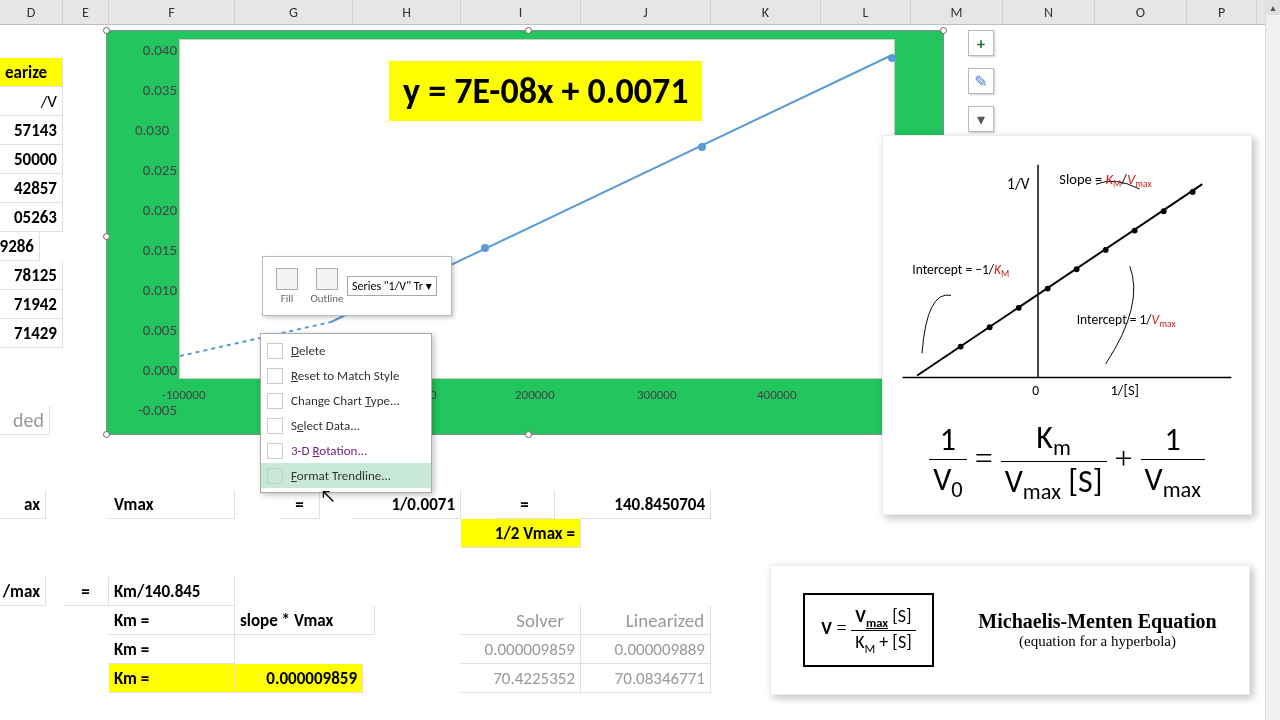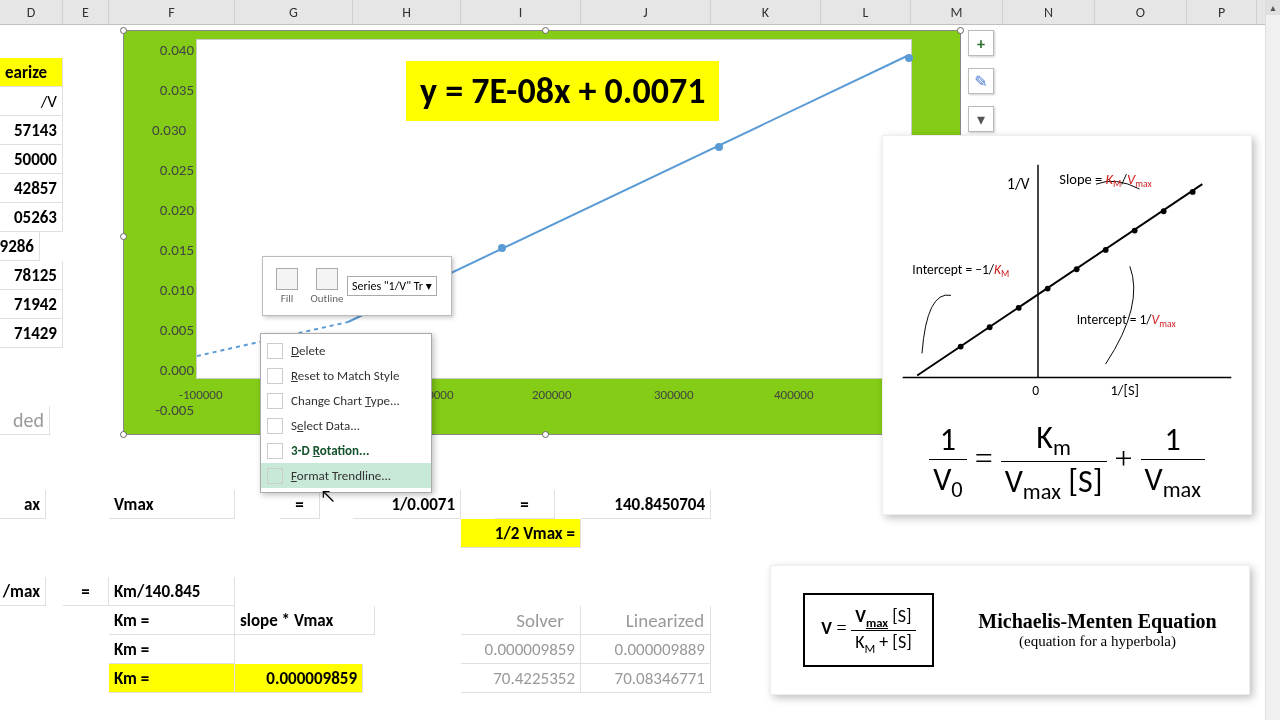--- a/index.html
+++ b/index.html
@@ -13,21 +13,21 @@
 .grid { position: absolute; top: 25px; left: 0; right: 15px; bottom: 0; }
 
 .cell { position: absolute; height: 29px; border-right: 1px solid #e0e0e0; border-bottom: 1px solid #e0e0e0; padding: 2px 5px; font-size: 17px; color: #000; display: flex; align-items: center; }
 .cell.right { justify-content: flex-end; }
 .cell.center { justify-content: center; }
 .cell.bold { font-weight: bold; }
 .cell.grey { color: #999; padding-left: 44px; }
 .cell.yellow { background: #ffff00; }
 
 
-.chart { position: absolute; top: 30px; left: 123px; width: 838px; height: 405px; border: 1px solid #888; background: #84cc16; }
+.chart { position: absolute; top: 30px; left: 106px; width: 838px; height: 405px; border: 1px solid #888; background: #22c55e; }
 .chart-sel { position: absolute; top: -4px; left: -4px; right: -4px; bottom: -4px; border: none; pointer-events: none; }
 .chart-sel .handle { position: absolute; width: 7px; height: 7px; background: #fff; border: 1px solid #666; border-radius: 50%; }
 .chart-sel .h1 { top: 0; left: 0; } .chart-sel .h2 { top: 0; right: 0; }
 .chart-sel .h3 { bottom: 0; left: 0; } .chart-sel .h4 { bottom: 0; right: 0; }
 .chart-sel .h5 { top: 0; left: 50%; } .chart-sel .h6 { bottom: 0; left: 50%; }
 .chart-sel .h7 { left: 0; top: 50%; } .chart-sel .h8 { right: 0; top: 50%; }
 
 .plot-area { position: absolute; top: 8px; left: 72px; width: 716px; height: 340px; background-image: radial-gradient(circle, #555 0.6px, transparent 0.6px); background-size: 4px 4px; background-color: #fff; border: 1px solid rgba(0,0,0,0.2); }
 .yax-lbl { position: absolute; left: 20px; font-size: 15px; color: #444; text-align: right; width: 50px; }
 .xax-lbl { position: absolute; bottom: 32px; font-size: 13px; color: #444; text-align: center; }
@@ -36,21 +36,21 @@
 
 
 .mini-toolbar { position: absolute; top: 256px; left: 262px; width: 190px; height: 60px; background: #fff; border: 1px solid #bbb; box-shadow: 2px 2px 4px rgba(0,0,0,0.2); display: flex; align-items: center; padding: 4px; z-index: 5; }
 .mini-toolbar .mtbtn { width: 40px; text-align: center; font-size: 11px; color: #666; }
 .mini-toolbar .mtbtn .ico { width: 22px; height: 22px; margin: 0 auto 2px; border: 1px solid #aaa; background: #f4f4f4; }
 .mini-toolbar .series-sel { border: 1px solid #aaa; font-size: 12px; padding: 2px 4px; background: #fff; }
 
 
 .ctx-menu { position: absolute; top: 333px; left: 260px; width: 172px; background: #fff; border: 1px solid #aaa; box-shadow: 2px 2px 6px rgba(0,0,0,0.25); z-index: 10; font-size: 13px; padding: 4px 0; }
 .ctx-menu .item { display: flex; align-items: center; height: 25px; padding-left: 30px; position: relative; color: #333; }
-.ctx-menu .item.disabled { color: #14532d; font-weight: bold; }
+.ctx-menu .item.disabled { color: #701a75; }
 .ctx-menu .item.hover { background: #c8e8d8; }
 .ctx-menu .item .micon { position: absolute; left: 6px; width: 16px; height: 16px; border: 1px solid #ccc; }
 
 
 .chart-btns { position: absolute; top: 30px; left: 968px; width: 28px; }
 .chart-btns .cbtn { width: 26px; height: 26px; border: 1px solid #bbb; margin-bottom: 12px; background: #fff; display: flex; align-items: center; justify-content: center; font-size: 16px; color: #3a7a3a; box-shadow: 1px 1px 2px rgba(0,0,0,0.2); }
 
 
 .ref1 { position: absolute; top: 135px; left: 882px; width: 370px; height: 380px; background: #fff; border: 1px solid #eee; box-shadow: 3px 3px 8px rgba(0,0,0,0.25); padding: 10px; }
 .ref1 svg { width: 100%; height: 260px; }

